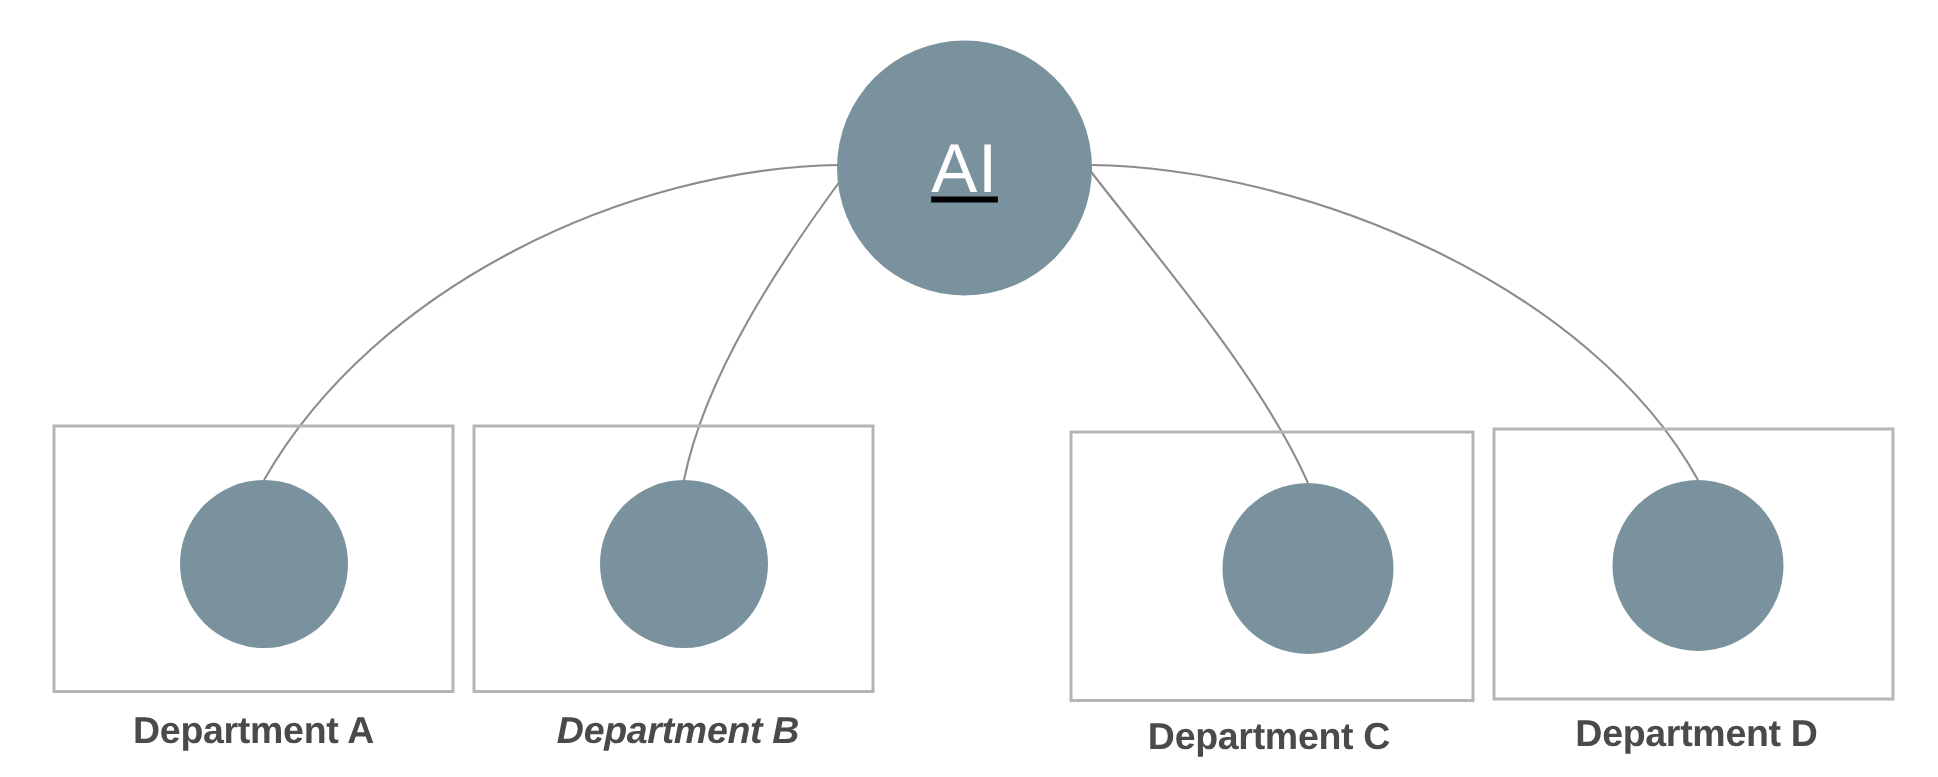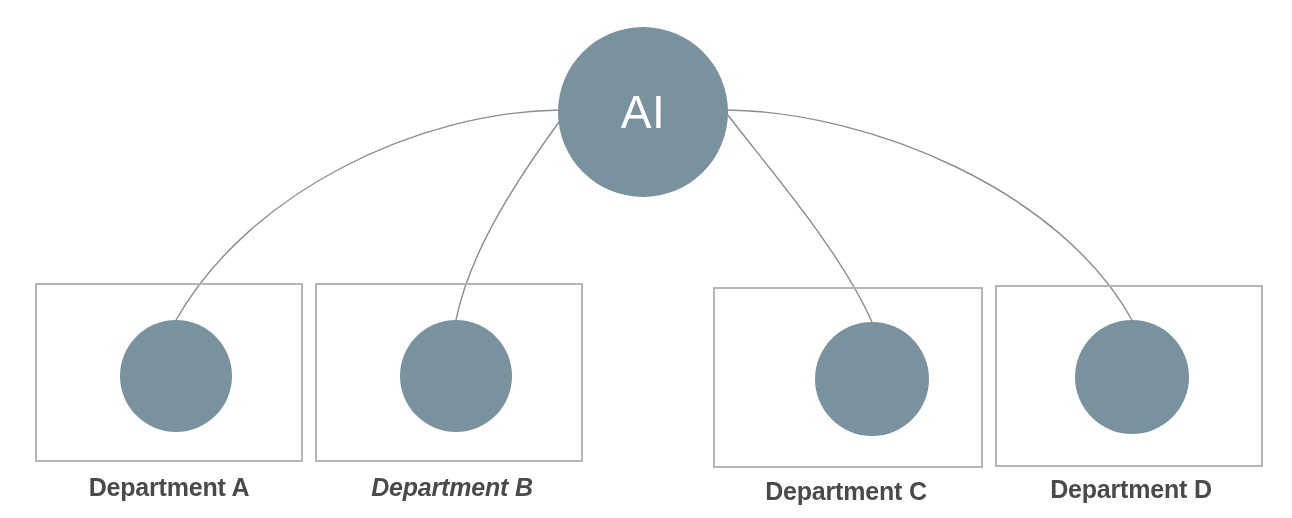--- a/index.html
+++ b/index.html
@@ -71,21 +71,21 @@
   <div class="dept-box" style="left: 35px; top: 283px; width: 268px; height: 179px; border: 2px solid rgb(181, 181, 181);"></div>
   <div class="dept-box" style="left: 315px; top: 283px; width: 268px; height: 179px; border: 2px solid rgb(181, 181, 181);"></div>
   <div class="dept-box" style="left: 713px; top: 287px; width: 270px; height: 181px; border: 2px solid rgb(181, 181, 181);"></div>
   <div class="dept-box" style="left: 995px; top: 285px; width: 268px; height: 182px; border: 2px solid rgb(181, 181, 181);"></div>
 
   <div class="dept-node" style="left: 120px; top: 320px; width: 112px; height: 112px; background: rgb(122, 145, 158);"></div>
   <div class="dept-node" style="left: 400px; top: 320px; width: 112px; height: 112px; background: rgb(122, 145, 158);"></div>
   <div class="dept-node" style="left: 815px; top: 322px; width: 114px; height: 114px; background: rgb(122, 145, 158);"></div>
   <div class="dept-node" style="left: 1075px; top: 320px; width: 114px; height: 114px; background: rgb(122, 145, 158);"></div>
 
-  <div id="hub-node" style="left: 558px; top: 27px; width: 170px; height: 170px; background: rgb(122, 145, 158);">
+  <div id="hub-node" style="left: 558px; top: 27px; width: 170px; height: 170px; background: rgb(122, 145, 158); text-decoration: underline;">
     <span id="hub-label">AI</span>
   </div>
 
   <div class="dept-label" style="left: 19px; top: 473px; width: 300px; font-size: 25px; color: rgb(74, 74, 74);">Department A</div>
   <div class="dept-label" style="left: 302px; top: 473px; width: 300px; font-size: 25px; color: rgb(74, 74, 74); font-style: italic;">Department B</div>
   <div class="dept-label" style="left: 981px; top: 475px; width: 300px; font-size: 25px; color: rgb(74, 74, 74);">Department D</div>
   <div class="dept-label" style="left: 696px; top: 477px; width: 300px; font-size: 25px; color: rgb(74, 74, 74);">Department C</div>
 
 </div>
 

